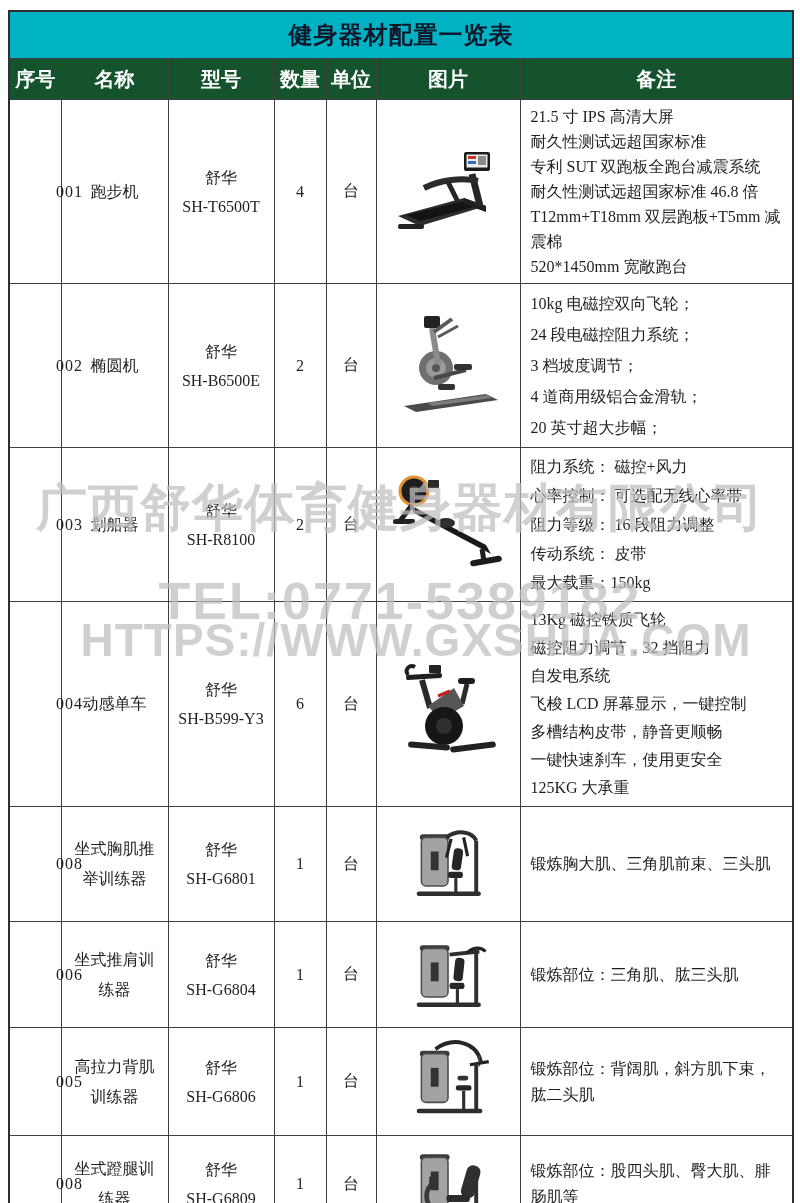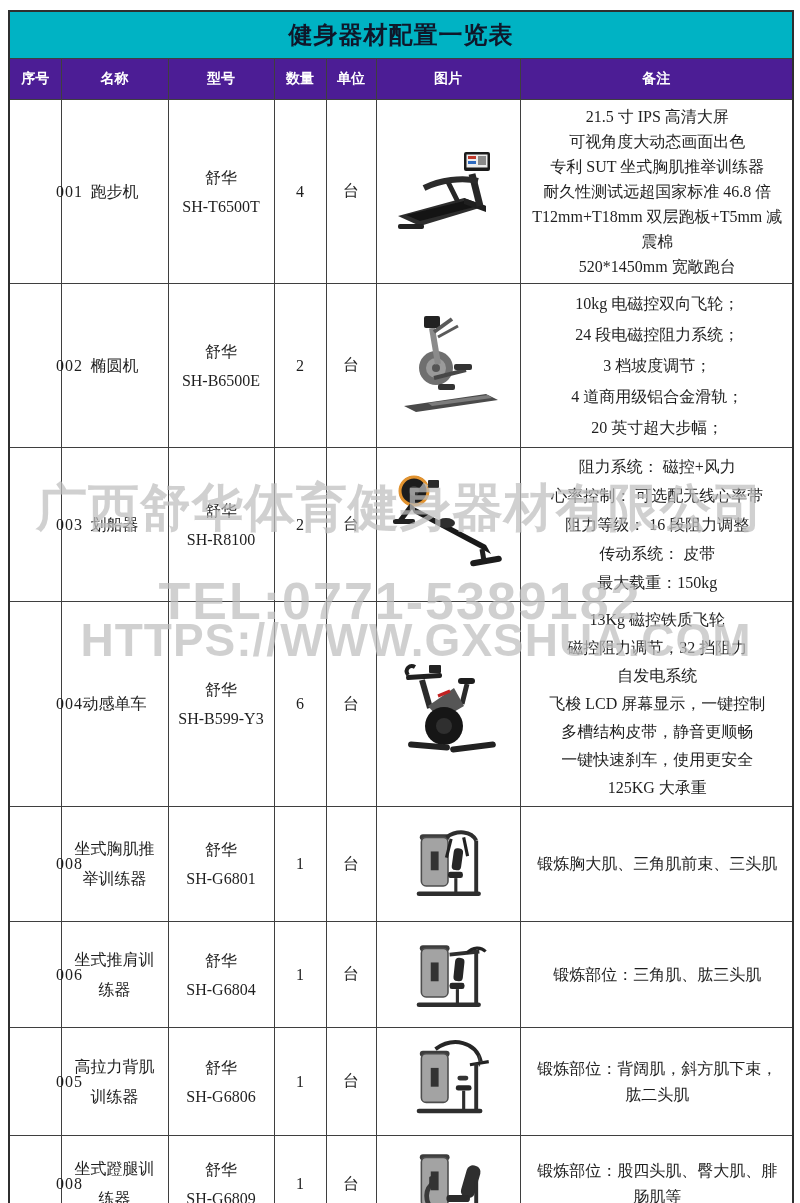--- a/index.html
+++ b/index.html
@@ -12,28 +12,28 @@
     position:absolute;left:8px;top:10px;width:784px;
     border-collapse:collapse;table-layout:fixed;
   }
   td,th{border:1px solid #3f3f3f;padding:0;vertical-align:middle;}
   table{border:2px solid #2f2f2f;}
   tr.title-row th{
     height:46px;background:#00b3c4;color:#0f172a;
     font-size:24px;font-weight:bold;text-align:center;letter-spacing:1px;
   }
   tr.header-row th{
-    height:40px;background:#4c1d95;color:#ffffff;
-    font-size:14px;font-weight:bold;text-align:center;
+    height:40px;background:#14532d;color:#ffffff;
+    font-size:20px;font-weight:bold;text-align:center;
   }
   tbody td{text-align:center;font-size:16px;}
   td.c-no{font-family:"Liberation Serif","DejaVu Serif",serif;letter-spacing:1px;padding-left:46px;}
   td.c-name{padding:0 10px;line-height:30px;margin-left:41px;}
   td.c-model .model-brand,td.c-model .model-code{line-height:29px;}
-  td.c-notes{text-align:center;padding:4px 8px 4px 10px;}
+  td.c-notes{text-align:left;padding:4px 8px 4px 10px;}
   td.c-notes .notes-box{display:flex;flex-direction:column;justify-content:center;height:100%;}
   td.c-img .img-box{display:flex;align-items:center;justify-content:center;}
   tr.r0{height:165px} tr.r1{height:160px} tr.r2{height:146px} tr.r3{height:200px}
   tr.r4{height:115px} tr.r5{height:106px} tr.r6{height:108px} tr.r7{height:98px}
   tr.r0 .note-line{line-height:25px}
   tr.r1 .note-line{line-height:31px}
   tr.r2 .note-line{line-height:29px}
   tr.r3 .note-line{line-height:28px}
   tr.r4 .note-line,tr.r5 .note-line,tr.r6 .note-line,tr.r7 .note-line{line-height:26px}
   .cardio svg{width:120px;height:120px}
@@ -99,22 +99,22 @@
    <rect x="78.5" y="22.5" width="21" height="13" fill="#eeeeee"></rect>
    <rect x="80" y="24" width="8" height="3" fill="#c0392b"></rect>
    <rect x="80" y="29" width="8" height="3" fill="#2e6bc0"></rect>
    <rect x="90" y="24" width="8" height="9" fill="#8a8a8a"></rect>
  </svg>
           </div>
         </td>
         <td class="c-notes">
           <div class="notes-box">
             <div class="note-line">21.5 寸 IPS 高清大屏</div>
-            <div class="note-line">可视角度大动态画面出色</div>
-            <div class="note-line">专利 SUT 坐式胸肌推举训练器</div>
+            <div class="note-line">耐久性测试远超国家标准</div>
+            <div class="note-line">专利 SUT 双跑板全跑台减震系统</div>
             <div class="note-line">耐久性测试远超国家标准 46.8 倍</div>
             <div class="note-line">T12mm+T18mm 双层跑板+T5mm 减震棉</div>
             <div class="note-line">520*1450mm 宽敞跑台</div>
           </div>
         </td>
       </tr>
       <tr class="r1">
         <td class="c-no">002</td>
         <td class="c-name">椭圆机</td>
         <td class="c-model">

